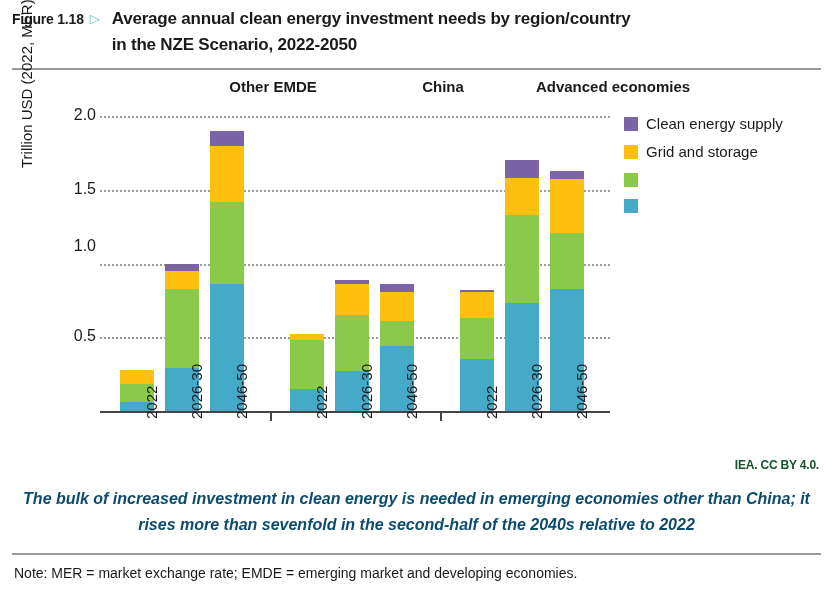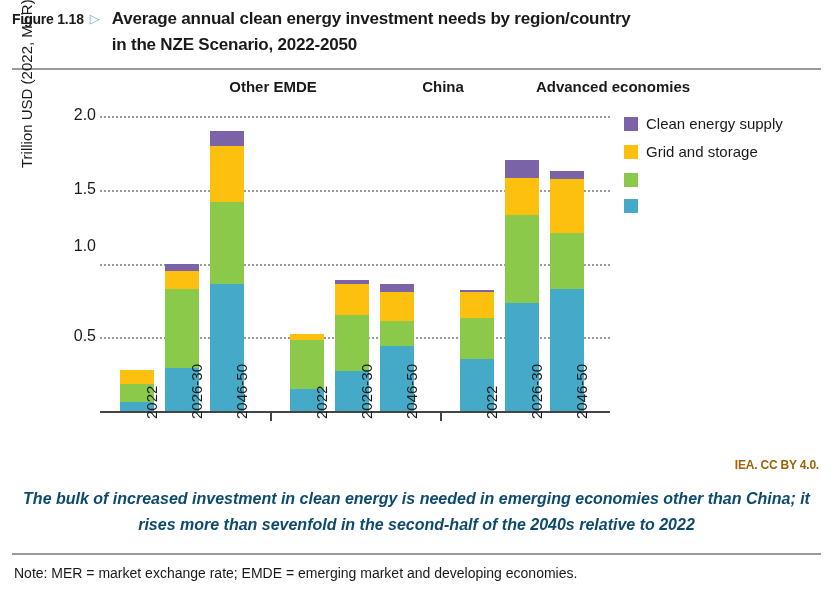--- a/index.html
+++ b/index.html
@@ -59,21 +59,21 @@
     transform:rotate(-90deg);transform-origin:left top;
   }
 
   
   .legend{position:absolute;left:612px;top:44px;width:200px;}
   .lgrow{display:flex;align-items:flex-start;margin-bottom:9px;}
   .swatch{width:14px;height:14px;flex:0 0 14px;margin-top:3px;margin-right:8px;}
   .lgtext{font-size:15px;line-height:19px;}
 
   
-  .credit{position:absolute;right:14px;top:458px;font-size:12px;color:#a16207;font-weight:bold;letter-spacing:-0.2px;}
+  .credit{position:absolute;right:14px;top:458px;font-size:12px;color:#14532d;font-weight:bold;letter-spacing:-0.2px;}
   .caption{
     position:absolute;left:22px;right:22px;top:486px;
     text-align:center;color:#0c4a6e;font-style:italic;font-weight:bold;
     font-size:16px;line-height:26px;
   }
   .note{position:absolute;left:14px;top:565px;font-size:14px;}
 </style>
 </head>
 <body>
 

